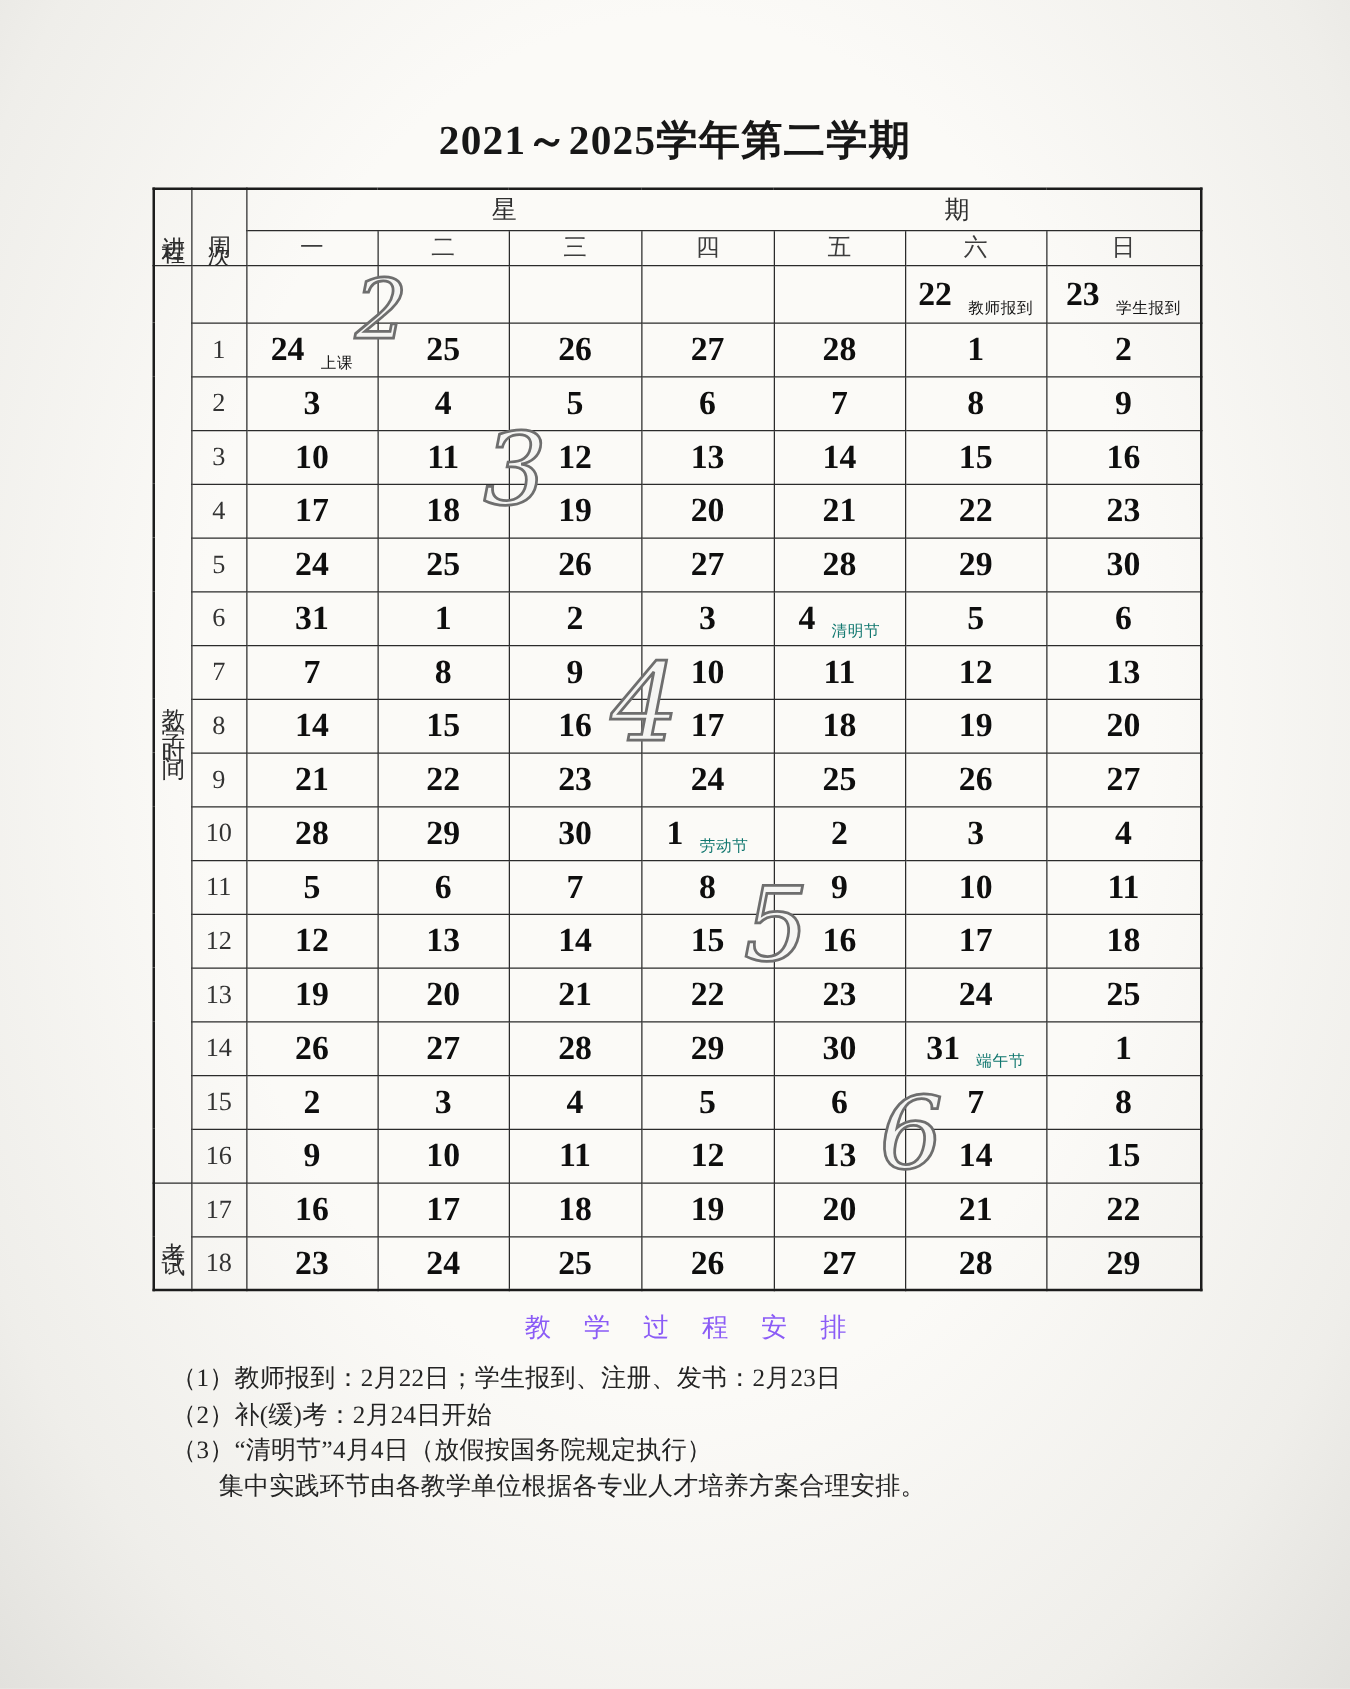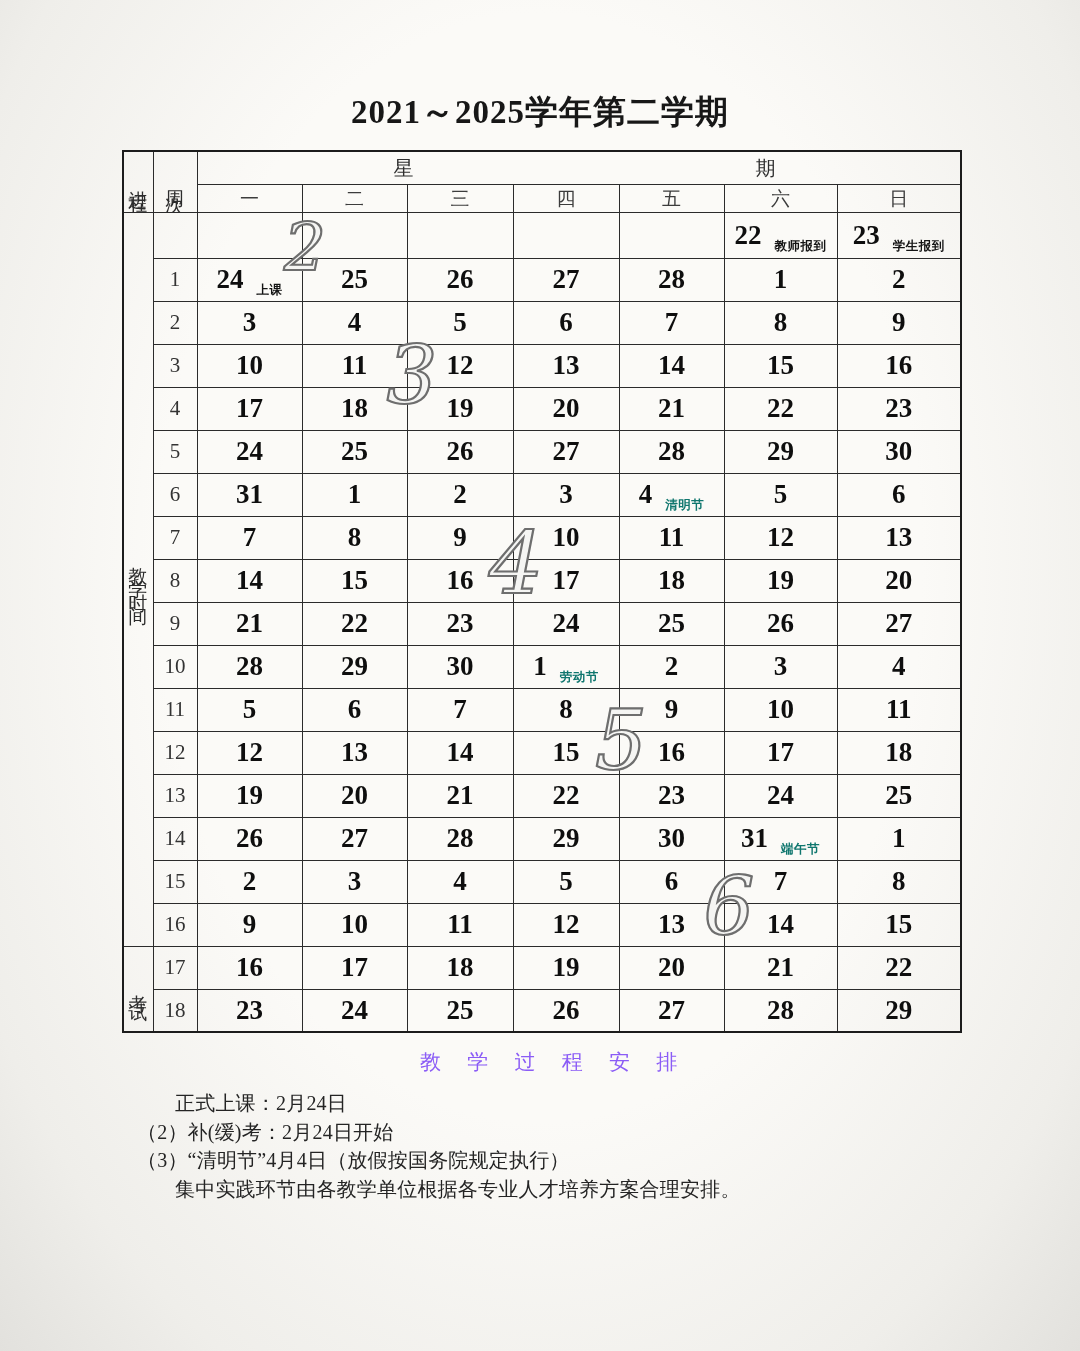--- a/index.html
+++ b/index.html
@@ -39,21 +39,21 @@
   .vtext { writing-mode:vertical-rl; text-orientation:upright; display:inline-block;
            font-size:19px; color:#2c2c2c; }
   .vh  { letter-spacing:6px; }
   .vteach { letter-spacing:13px; }
   .vexam  { letter-spacing:8px; }
 
   .weeknum { font-size:21px; color:#333; }
 
   .dc { white-space:nowrap; }
   .d { font-size:27px; font-weight:bold; color:#0e0e0e; }
-  .n { font-size:12.5px; font-weight:bold; color:#141414; position:relative; top:6px; letter-spacing:0.5px;margin-left:13px; }
+  .n { font-size:12.5px; font-weight:normal; color:#141414; position:relative; top:6px; letter-spacing:0.5px;margin-left:13px; }
   td.holiday { background:#ffff4a; }
   td.holiday .n { color:#0f766e; }
 
   td.bb, th.bb { border-bottom-width:3.5px; }
   td.bl, th.bl { border-left-width:3.5px; }
   td.dtop, th.dtop { border-top:5px double #222; }
 
   .wm {
     position:absolute; transform:translate(-50%,-50%); z-index:6; pointer-events:none;
     font-family:"DejaVu Serif",serif; font-style:italic;
@@ -309,20 +309,20 @@
       <div class="wm" style="left: 305px; top: 248px; font-size: 66px;">2</div>
       <div class="wm" style="left: 412px; top: 376px; font-size: 80px;">3</div>
       <div class="wm" style="left: 516px; top: 563px; font-size: 86px;">4</div>
       <div class="wm" style="left: 621px; top: 741px; font-size: 82px;">5</div>
       <div class="wm" style="left: 729px; top: 907px; font-size: 80px;">6</div>
     </div>
 
   <div class="notes">
     <div class="notes-heading">教 学 过 程 安 排</div>
     <div id="notes-list">
-        <div class="note-line indent">正式上课：2月24日</div>
+        <div class="note-line">（1）教师报到：2月22日；学生报到、注册、发书：2月23日</div>
         <div class="note-line">（2）补(缓)考：2月24日开始</div>
         <div class="note-line">（3）“清明节”4月4日（放假按国务院规定执行）</div>
         <div class="note-line indent">集中实践环节由各教学单位根据各专业人才培养方案合理安排。</div>
       </div>
   </div>
 
 </div>
 
 </body></html>

